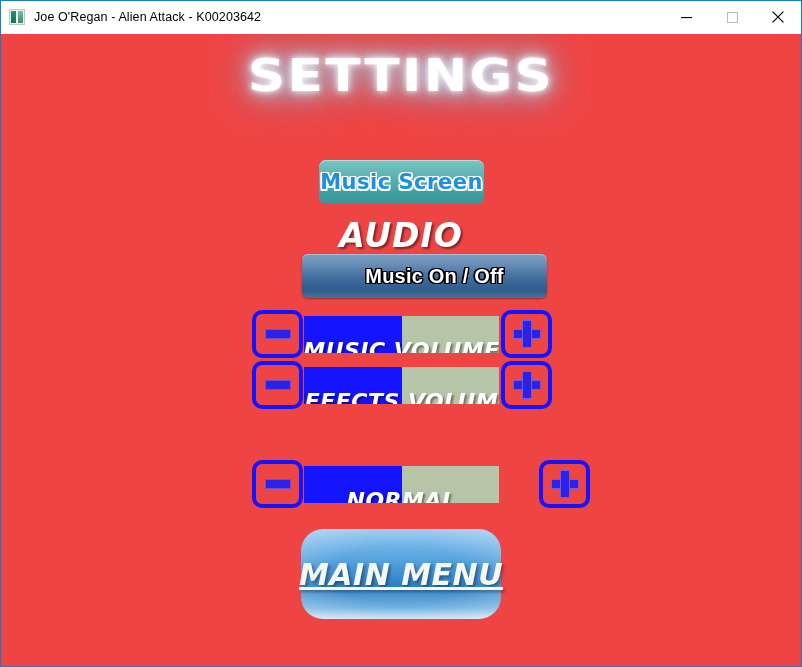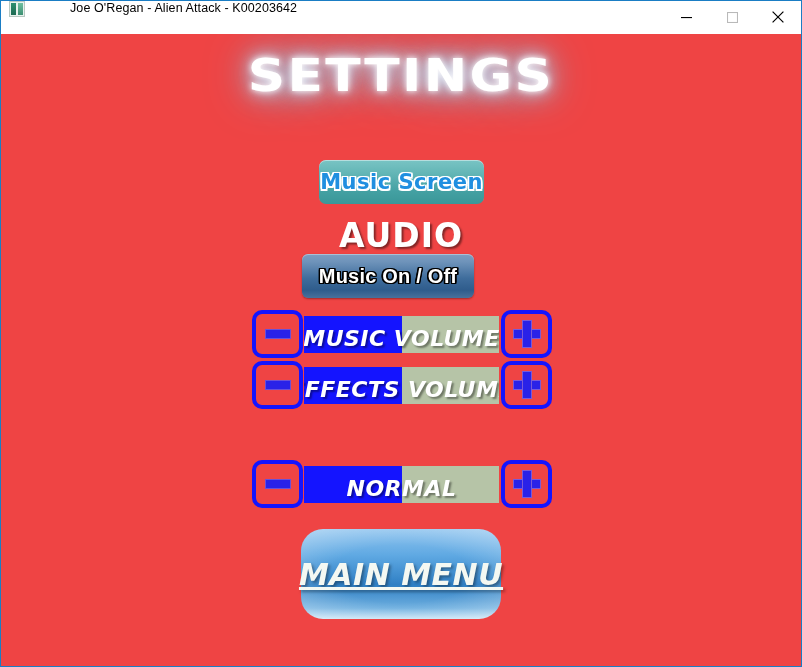--- a/index.html
+++ b/index.html
@@ -26,22 +26,22 @@
     display: flex;
     flex-direction: column;
   }
 
   
   .titlebar {
     height: 32px;
     min-height: 32px;
     background: #ffffff;
     display: flex;
+    align-items: center;
     border-bottom: 1px solid #ffffff;
-    gap: 36px;
   }
   .app-icon {
     width: 16px;
     height: 16px;
     margin-left: 8px;
     margin-right: 9px;
     background: linear-gradient(135deg, #e8f2ee 0%, #e8f2ee 100%);
     border: 1px solid #b8c8c2;
     box-sizing: border-box;
     position: relative;
@@ -112,20 +112,21 @@
   }
 
   
   .section-label {
     position: absolute;
     left: 0;
     width: 100%;
     text-align: center;
     font-family: "DejaVu Sans", sans-serif;
     font-weight: bold;
+    font-style: italic;
     font-size: 33px;
     letter-spacing: 1px;
     color: #ffffff;
     text-shadow: 2px 2px 2px rgba(0,0,0,0.45);
   }
   #label-audio { top: 182px; }
   #label-difficulty { top: 382px; }
 
   
   .fullscreen-btn {
@@ -156,28 +157,29 @@
        0  1.5px 0 #ffffff,
       -1.5px 0 0 #ffffff,
        1.5px 0 0 #ffffff;
   }
 
   
   .music-btn {
     position: absolute;
     left: 301px;
     top: 220px;
-    width: 172px;
+    width: 225px;
     height: 44px;
     border-radius: 6px;
     background: linear-gradient(180deg, #7e9ec1 0%, #6e93ba 18%, #3f6d9c 55%, #2f5c8c 82%, #49719c 100%);
     box-shadow: inset 0 1px 0 rgba(255,255,255,0.35), 0 1px 2px rgba(0,0,0,0.35);
     display: flex;
     align-items: center;
     justify-content: center;
+    padding-left: 20px;
   }
   .music-btn span {
     font-family: "Liberation Sans", sans-serif;
     font-weight: bold;
     font-size: 20px;
     color: #ffffff;
     letter-spacing: 0.2px;
     text-shadow:
       -1.4px -1.4px 0 #000000,
        1.4px -1.4px 0 #000000,
@@ -191,21 +193,21 @@
 
   
   .slider-row {
     position: absolute;
     left: 251px;
     width: 300px;
     height: 48px;
   }
   #row-music-volume   { top: 276px; }
   #row-effects-volume { top: 327px; }
-  #row-difficulty     { top: 426px; }
+  #row-difficulty     { top: 426px; padding-left: 38px; }
 
   .step-btn {
     position: absolute;
     top: 0;
     width: 51px;
     height: 48px;
     border-radius: 10px;
     border: 4px solid #1414ff;
     box-sizing: border-box;
     background: transparent;
@@ -253,21 +255,21 @@
     overflow: hidden;
   }
   .bar-fill {
     position: absolute;
     left: 0; top: 0;
     height: 100%;
     background: #1414ff;
   }
   .bar-label {
     position: absolute;
-    left: 0; top: 4px;
+    left: 0; top: 16px;
     width: 100%;
     height: 100%;
     display: flex;
     align-items: center;
     justify-content: center;
     font-family: "DejaVu Sans", sans-serif;
     font-weight: bold;
     font-style: italic;
     font-size: 22px;
     letter-spacing: 0.5px;

